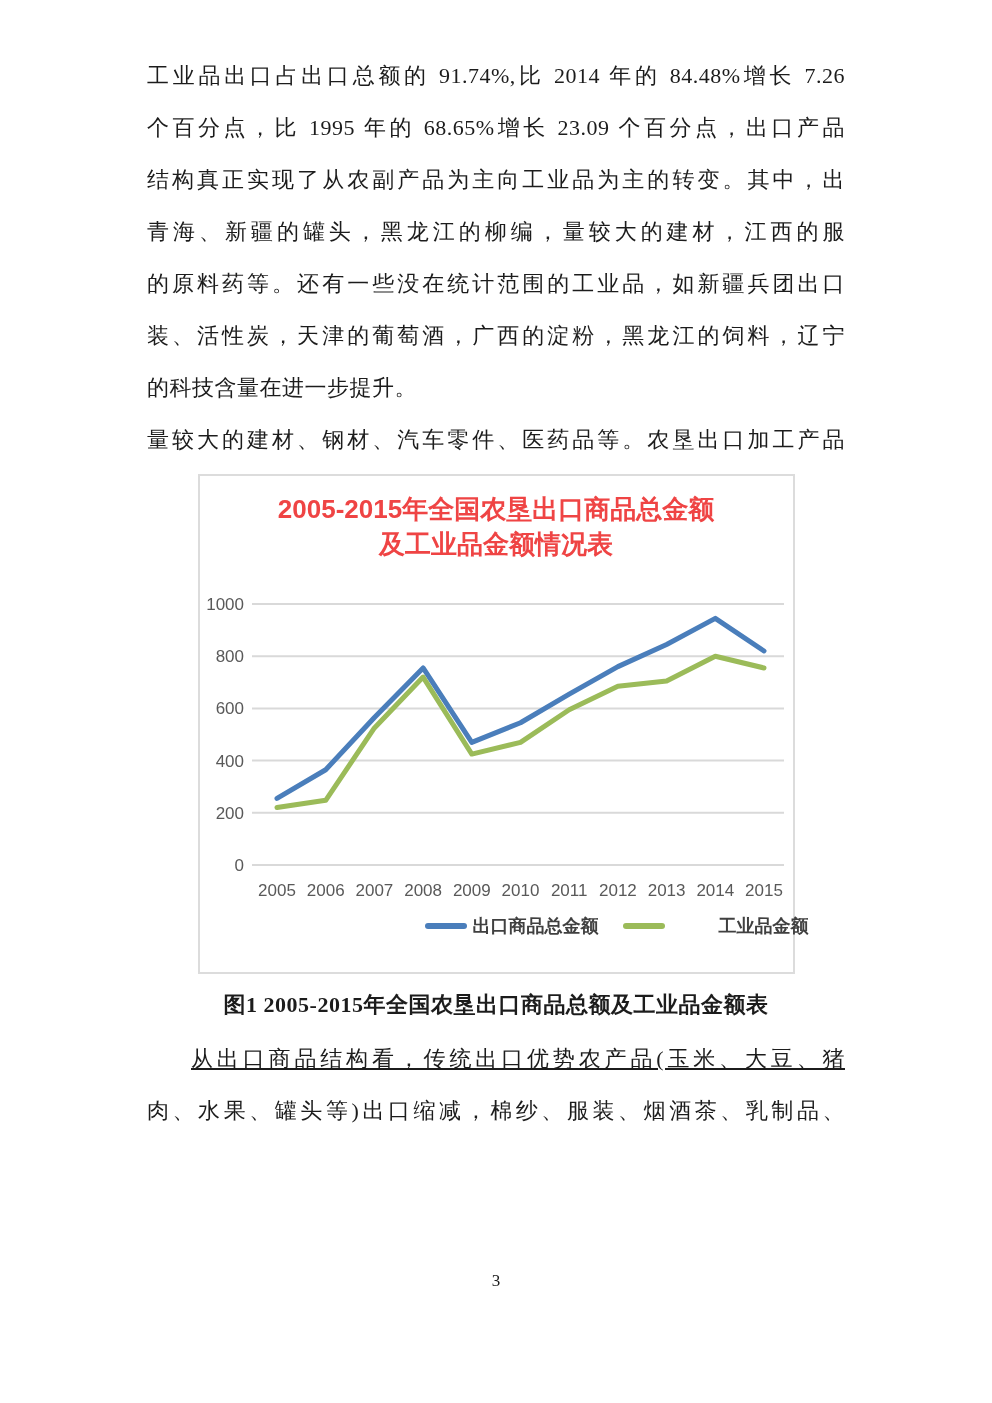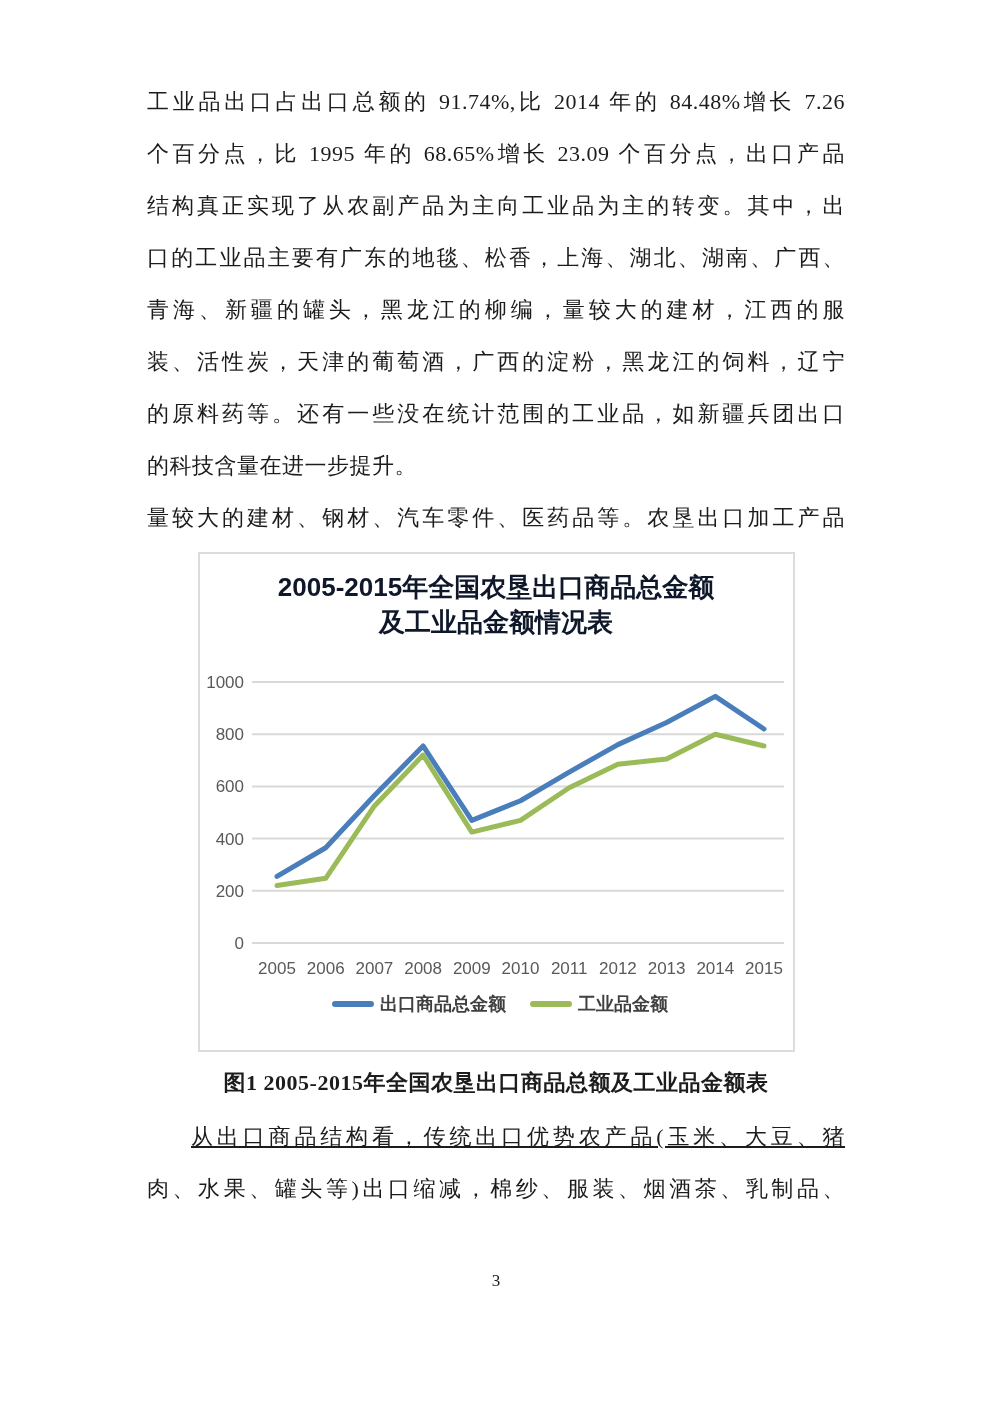--- a/index.html
+++ b/index.html
@@ -10,21 +10,21 @@
     height: 1403px;
     margin: 0 auto;
     background: #ffffff;
     font-family: "Liberation Serif", "DejaVu Serif", serif;
     color: #1c1c1c;
     overflow: hidden;
   }
   .text-col {
     width: 698px;
     margin: 0 auto;
-    padding-top: 76px;
+    padding-top: 50px;
   }
   .jline {
     font-size: 22px;
     line-height: 52px;
     height: 52px;
     text-align: justify;
     text-align-last: justify;
     white-space: nowrap;
     letter-spacing: 0.5px;
   }
@@ -43,45 +43,45 @@
   .chart-title {
     position: absolute;
     top: 16px;
     left: 0;
     width: 100%;
     text-align: center;
     font-family: "Liberation Sans", "DejaVu Sans", sans-serif;
     font-weight: bold;
     font-size: 26px;
     line-height: 35px;
-    color: #0f172a;
+    color: #ef4444;
   }
   .chart-svg { position: absolute; left: 0; top: 0; }
   .chart-legend {
     position: absolute;
     top: 438px;
-    left: 4px;
+    left: 16px;
     width: 100%;
     display: flex;
-    justify-content: center;
+    justify-content: flex-end;
     align-items: center;
     font-family: "Liberation Sans", "DejaVu Sans", sans-serif;
     font-size: 18px;
     font-weight: bold;
     color: #404040;
   }
   .legend-swatch {
     display: inline-block;
     width: 42px;
     height: 6px;
     border-radius: 3px;
     margin-right: 6px;
   }
   .legend-item { display: flex; align-items: center; }
-  .legend-item + .legend-item { margin-left: 24px; }
+  .legend-item + .legend-item { margin-left: 24px; gap: 48px; }
 
   
   .figure-caption {
     margin-top: 15px;
     text-align: center;
     font-size: 22px;
     font-weight: bold;
     line-height: 32px;
     letter-spacing: 0.5px;
   }
@@ -100,24 +100,23 @@
 <body>
 
 <div class="page">
 
   <div class="text-col">
 
     <div>
       <div class="jline">工业品出口占出口总额的 91.74%,比 2014 年的 84.48%增长 7.26</div>
       <div class="jline">个百分点，比 1995 年的 68.65%增长 23.09 个百分点，出口产品</div>
       <div class="jline">结构真正实现了从农副产品为主向工业品为主的转变。其中，出</div>
-      <div class="jline">口的工业品主要有广东的地毯、松香，上海、湖北、湖南、广西、</div>
       <div class="jline">青海、新疆的罐头，黑龙江的柳编，量较大的建材，江西的服</div>
+      <div class="jline">的原料药等。还有一些没在统计范围的工业品，如新疆兵团出口</div>
       <div class="jline">装、活性炭，天津的葡萄酒，广西的淀粉，黑龙江的饲料，辽宁</div>
-      <div class="jline">的原料药等。还有一些没在统计范围的工业品，如新疆兵团出口</div>
       <div class="jline short">的科技含量在进一步提升。</div>
       <div class="jline">量较大的建材、钢材、汽车零件、医药品等。农垦出口加工产品</div>
     </div>
 
     <div class="chart-frame">
       <svg id="chart-svg" class="chart-svg" width="593" height="496">
           <line x1="52" y1="389" x2="584" y2="389" stroke="#d9d9d9" stroke-width="2"></line>
           <text x="44" y="395" text-anchor="end" font-family="Liberation Sans, DejaVu Sans, sans-serif" font-size="17" fill="#595959">0</text>
           <line x1="52" y1="336.8" x2="584" y2="336.8" stroke="#d9d9d9" stroke-width="2"></line>
           <text x="44" y="342.8" text-anchor="end" font-family="Liberation Sans, DejaVu Sans, sans-serif" font-size="17" fill="#595959">200</text>

